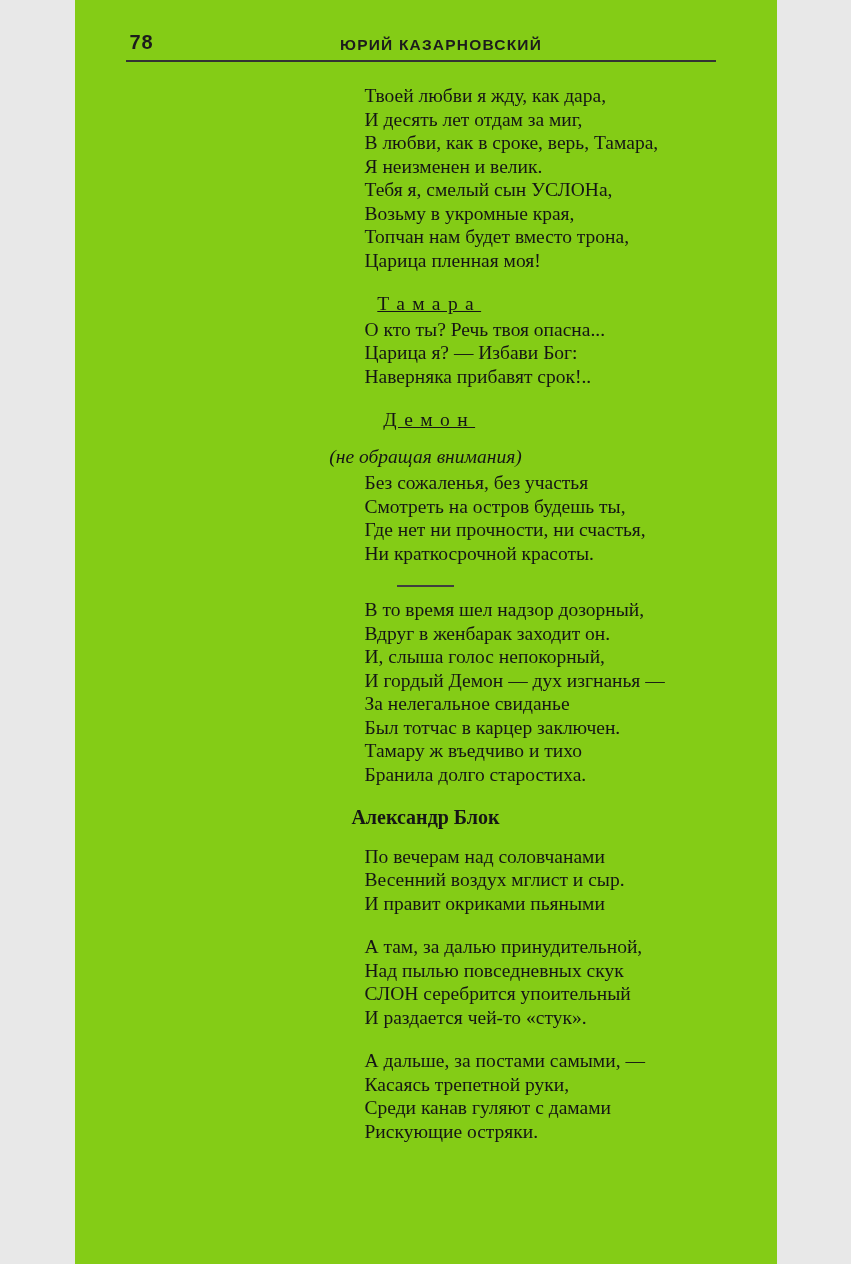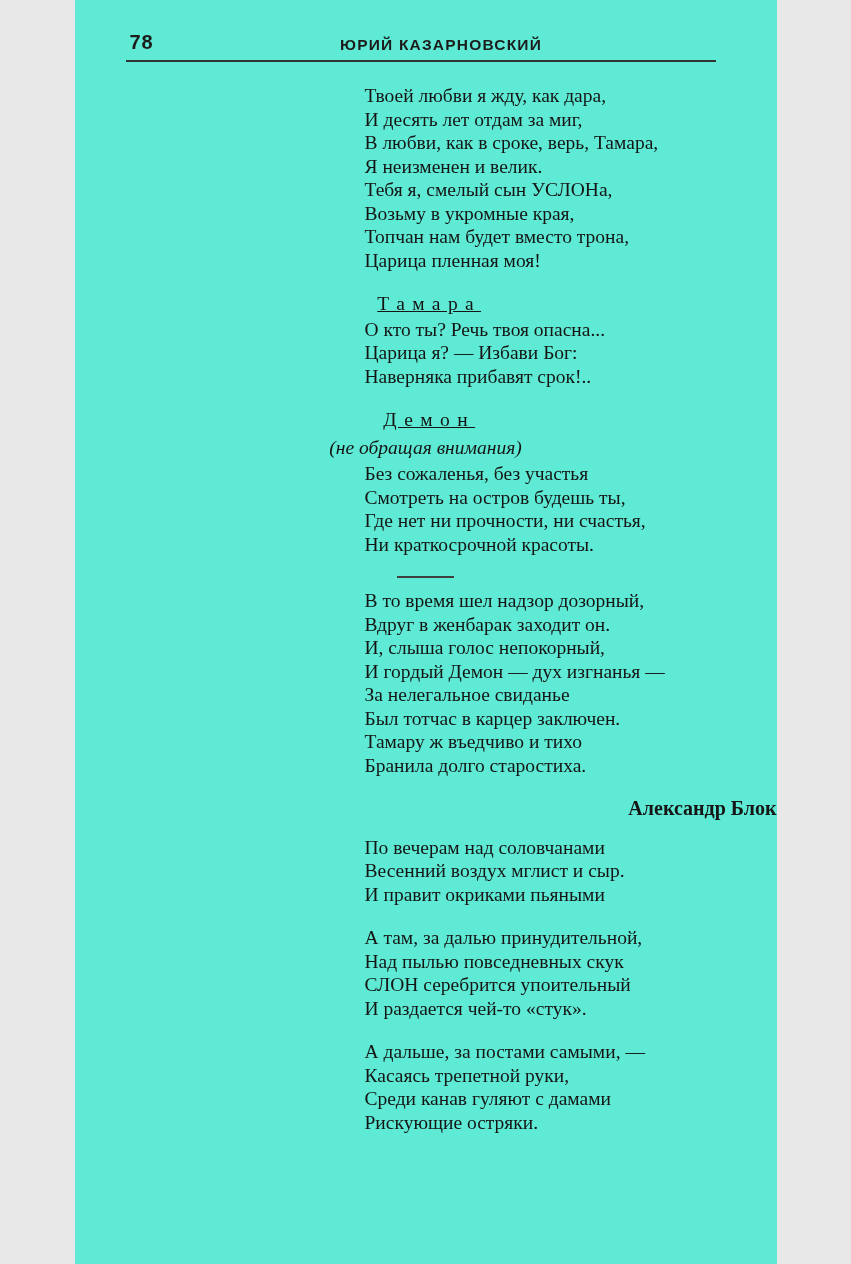--- a/index.html
+++ b/index.html
@@ -5,21 +5,21 @@
   html, body {
     margin: 0;
     padding: 0;
     background: #e8e8e8;
   }
   .page {
     position: relative;
     width: 702px;
     height: 1264px;
     margin: 0 auto;
-    background: #5eead4;
+    background: #84cc16;
     color: #151515;
     overflow: hidden;
     font-family: "Liberation Serif", serif;
   }
   
   .running-head {
     position: relative;
     height: 63px;
   }
   .page-number {
@@ -66,33 +66,33 @@
     white-space: nowrap;
   }
   .speaker {
     margin: 6px 0 2px;
     text-align: center;
     letter-spacing: 0.38em;
     padding-left: 0.38em; 
     text-decoration: underline;
   }
   .stage_direction {
-    margin: 4px 0 3px;
+    margin: 13px 0 3px;
     text-align: center;
     font-style: italic;
   }
   .divider {
     width: 57px;
     height: 2px;
     background: #3f3f3f;
     margin: 6px auto 11px;
   }
   .heading {
     margin: 4px 0 15px;
-    text-align: right;
+    text-align: center;
     font-weight: 700;
     font-size: 20px;
   }
 </style>
 </head>
 <body>
 
 <div class="page">
   <div class="running-head">
     <div class="page-number">78</div>

